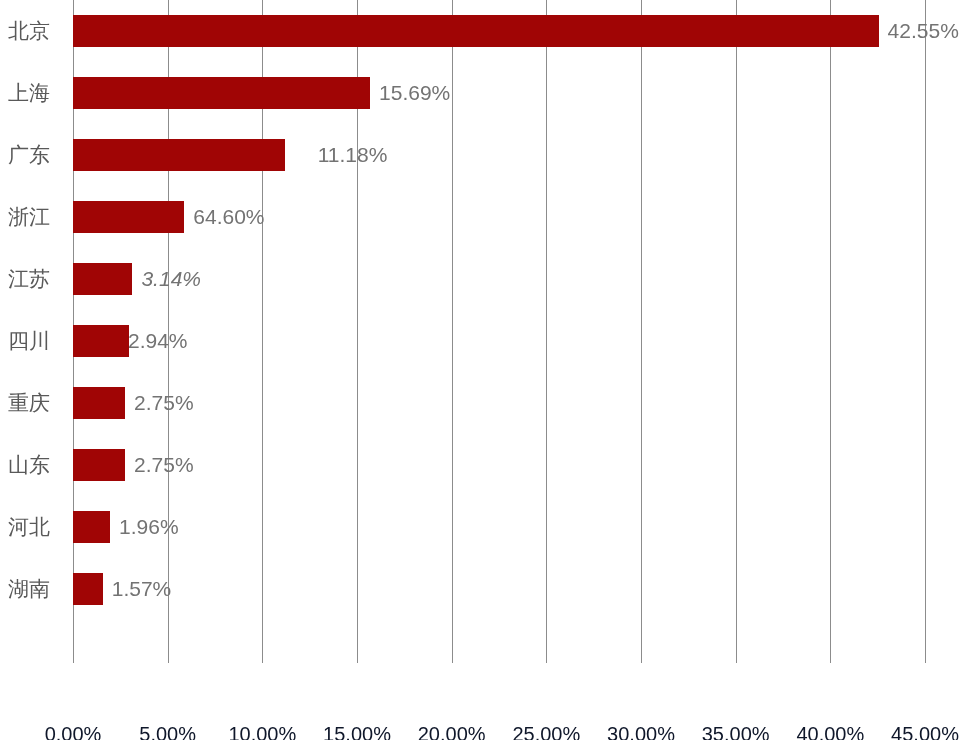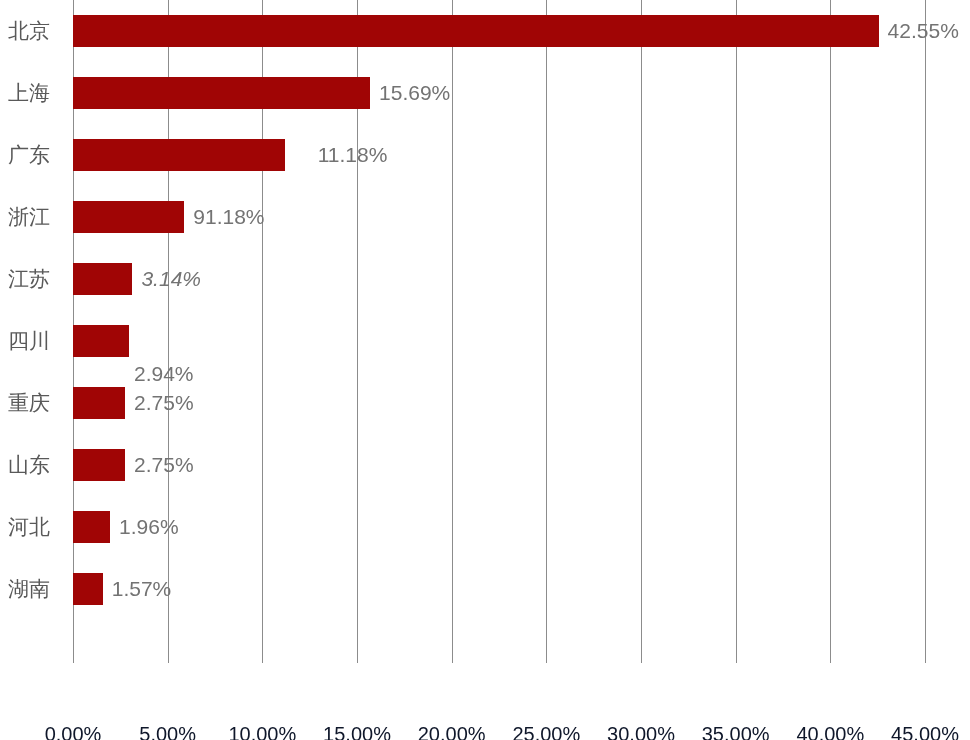--- a/index.html
+++ b/index.html
@@ -146,31 +146,31 @@
         <div class="bar-value" style="left: 370.064px;">15.69%</div>
       </div>
       <div class="row" style="top: 139px;">
         <div class="cat-label">广东</div>
         <div class="bar" style="width: 211.675px; background: rgb(160, 5, 5);"></div>
         <div class="bar-value" style="left: 284.675px; padding-left: 33px;">11.18%</div>
       </div>
       <div class="row" style="top: 201px;">
         <div class="cat-label">浙江</div>
         <div class="bar" style="width: 111.328px; background: rgb(160, 5, 5);"></div>
-        <div class="bar-value" style="left: 184.328px;">91.18%</div>
+        <div class="bar-value" style="left: 184.328px;">64.60%</div>
       </div>
       <div class="row" style="top: 263px;">
         <div class="cat-label">江苏</div>
         <div class="bar" style="width: 59.4507px; background: rgb(160, 5, 5);"></div>
         <div class="bar-value" style="left: 132.451px; font-style: italic;">3.14%</div>
       </div>
       <div class="row" style="top: 325px;">
         <div class="cat-label">四川</div>
         <div class="bar" style="width: 55.664px; background: rgb(160, 5, 5);"></div>
-        <div class="bar-value" style="left: 125px; margin-top: 33px;">2.94%</div>
+        <div class="bar-value" style="left: 119px;">2.94%</div>
       </div>
       <div class="row" style="top: 387px;">
         <div class="cat-label">重庆</div>
         <div class="bar" style="width: 52.0667px; background: rgb(160, 5, 5);"></div>
         <div class="bar-value" style="left: 125.067px;">2.75%</div>
       </div>
       <div class="row" style="top: 449px;">
         <div class="cat-label">山东</div>
         <div class="bar" style="width: 52.0667px; background: rgb(160, 5, 5);"></div>
         <div class="bar-value" style="left: 125.067px;">2.75%</div>

